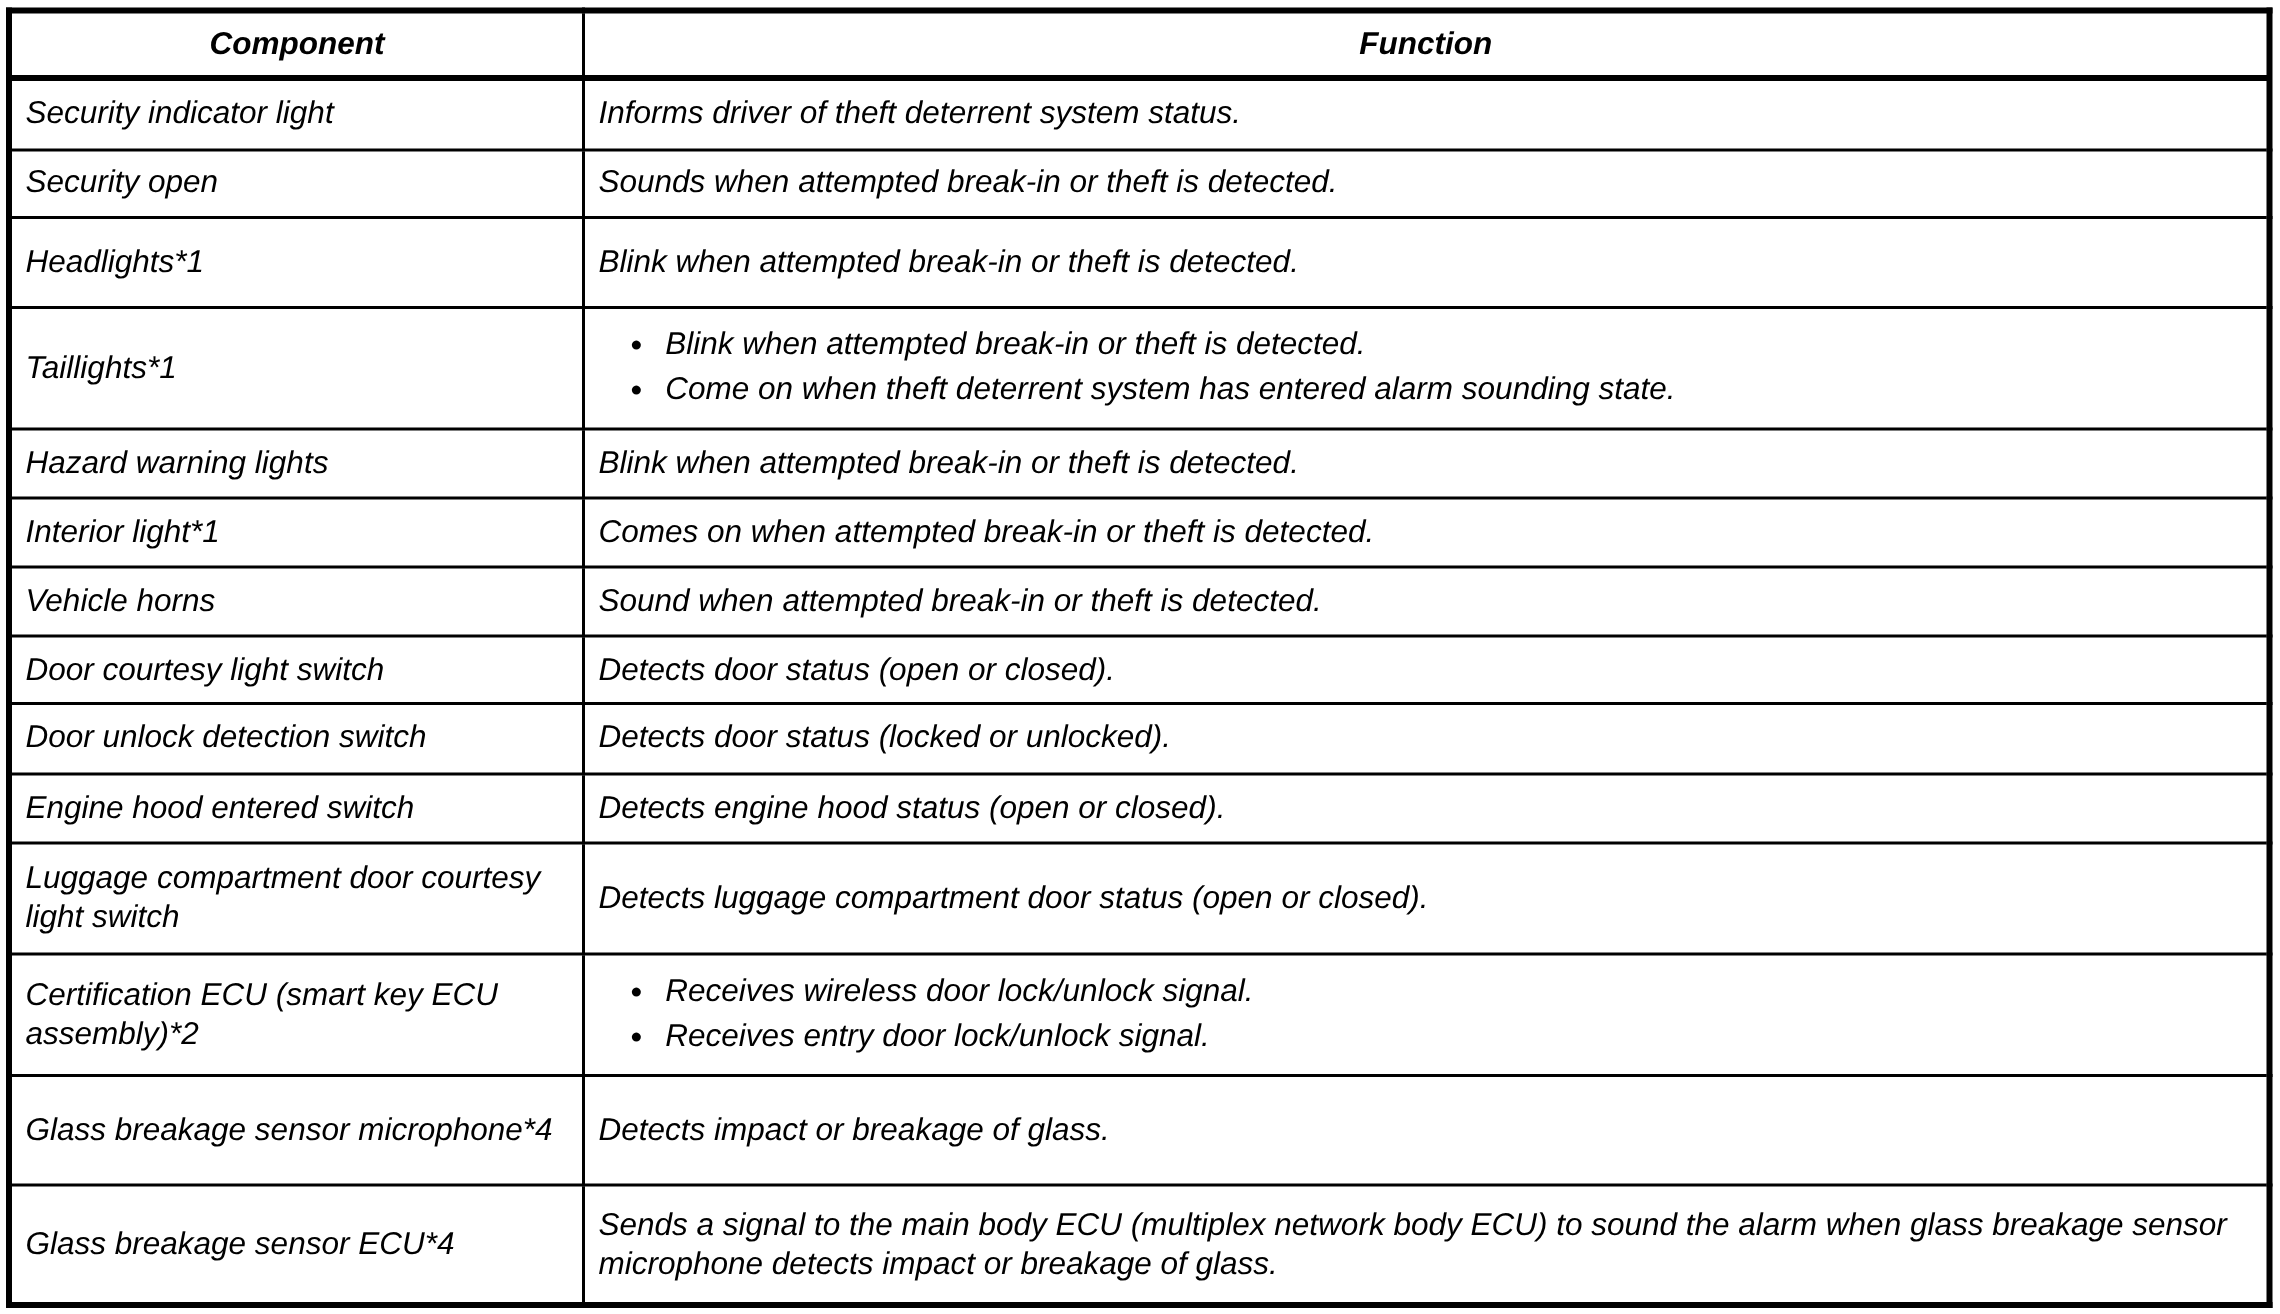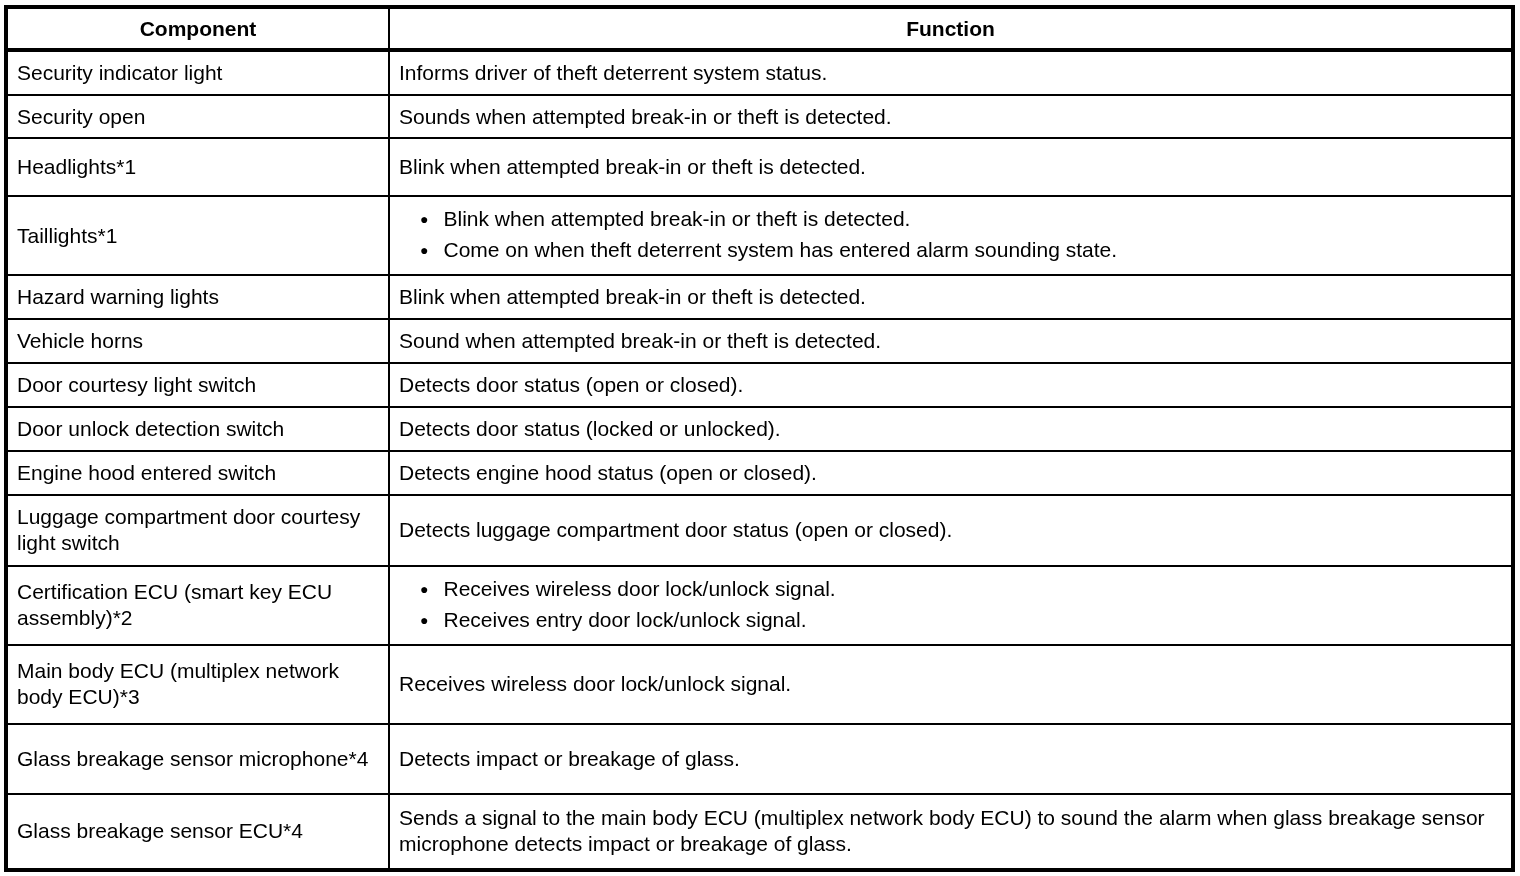--- a/index.html
+++ b/index.html
@@ -15,20 +15,21 @@
     padding: 5px 5px 4px 4px;
     background: #ffffff;
     font-family: "Liberation Sans", sans-serif;
     color: #000000;
   }
   table.spec {
     border-collapse: collapse;
     width: 100%;
     height: 100%;
     table-layout: fixed;
+    font-style: italic;
   }
   table.spec {
     border: 4px solid #000000;
   }
   table.spec th,
   table.spec td {
     border: 2px solid #000000;
     box-sizing: border-box;
     overflow: hidden;
   }
@@ -107,20 +108,24 @@
           <span>Come on when theft deterrent system has entered alarm sounding state.</span>
         </div>
       </td>
     </tr>
 
     <tr style="height:43px">
       <td>Hazard warning lights</td>
       <td class="func">Blink when attempted break-in or theft is detected.</td>
     </tr>
 
+    <tr style="height:42px">
+      <td>Interior light*1</td>
+      <td class="func">Comes on when attempted break-in or theft is detected.</td>
+    </tr>
 
     <tr style="height:43px">
       <td>Vehicle horns</td>
       <td class="func">Sound when attempted break-in or theft is detected.</td>
     </tr>
 
     <tr style="height:42px">
       <td>Door courtesy light switch</td>
       <td class="func">Detects door status (open or closed).</td>
     </tr>
@@ -147,24 +152,20 @@
           <span class="bullet">●</span>
           <span>Receives wireless door lock/unlock signal.</span>
         </div>
         <div class="bullet-line">
           <span class="bullet">●</span>
           <span>Receives entry door lock/unlock signal.</span>
         </div>
       </td>
     </tr>
 
-    <tr style="height:77px">
-      <td>Main body ECU (multiplex network body ECU)*3</td>
-      <td class="func">Receives wireless door lock/unlock signal.</td>
-    </tr>
 
     <tr style="height:68px">
       <td>Glass breakage sensor microphone*4</td>
       <td class="func">Detects impact or breakage of glass.</td>
     </tr>
 
     <tr style="height:74px">
       <td>Glass breakage sensor ECU*4</td>
       <td class="func">Sends a signal to the main body ECU (multiplex network body ECU) to sound the alarm when glass breakage sensor microphone detects impact or breakage of glass.</td>
     </tr>

